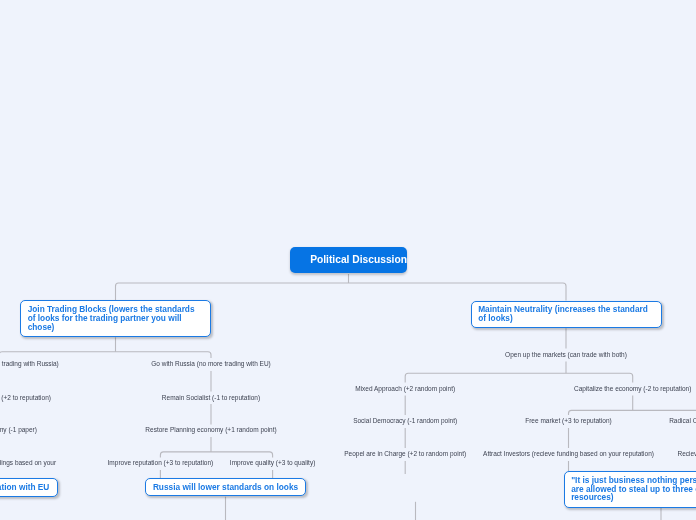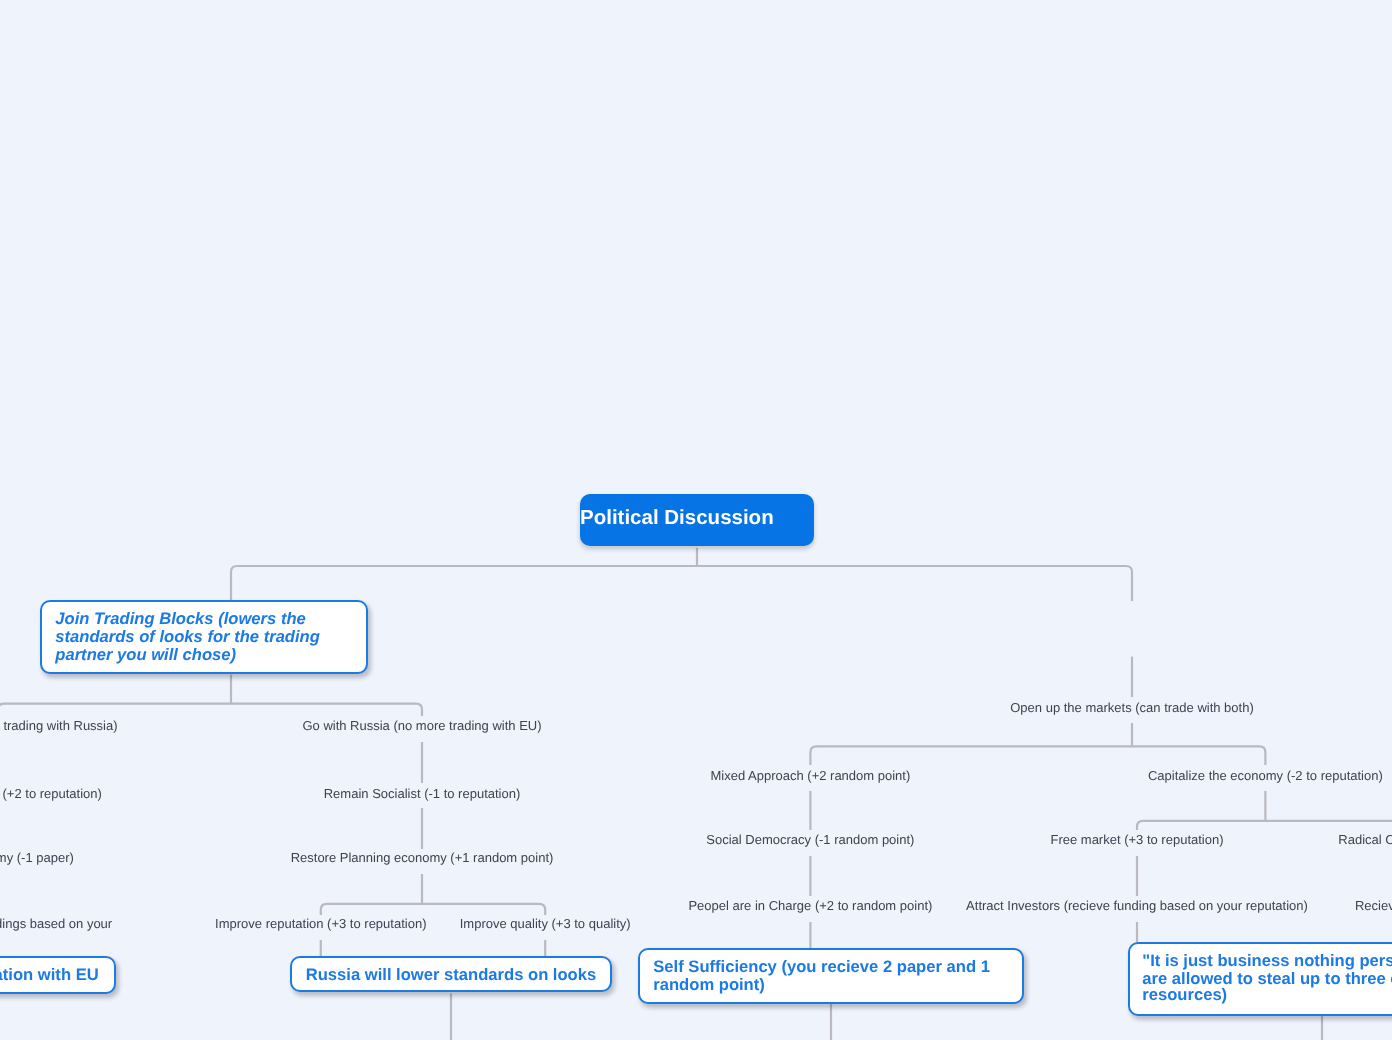--- a/index.html
+++ b/index.html
@@ -8,21 +8,21 @@
        font-family:"Liberation Sans",sans-serif;}
   #canvas{position:relative;width:696px;height:520px;overflow:hidden;transform:translateZ(0);}
   #links{position:absolute;left:0;top:0;fill:none;stroke:#b9b9bf;stroke-width:1.1;}
   .lbl{position:absolute;font-size:6.5px;color:#3d4251;white-space:nowrap;line-height:8.8px;
        transform:translateX(-50%);}
   .node{position:absolute;box-sizing:border-box;background:#fff;border:1.5px solid #1b7ae4;
         border-radius:5px;color:#1b7ae4;font-weight:bold;font-size:8.3px;line-height:8.8px;
         padding:3.8px 6.65px;box-shadow:1.2px 1.6px 2.2px rgba(0,0,0,0.22);}
   .node.ctr{text-align:center;}
   #root{position:absolute;box-sizing:border-box;background:#0674e4;border-radius:5px;color:#fff;
-        font-weight:bold;font-size:10.25px;text-align:left;box-shadow:0 1.5px 2.5px rgba(0,0,0,0.2);}
+        font-weight:bold;font-size:10.25px;text-align:right;box-shadow:0 1.5px 2.5px rgba(0,0,0,0.2);}
 </style>
 </head>
 <body>
 
 <div id="canvas">
 <svg id="links" width="696" height="520" viewBox="0 0 696 520">
       <path d="M348.5 274 L348.5 283"></path>
       <path d="M115.5 300.5 L115.5 286.0 Q115.5 283 118.5 283 L563.0 283 Q566 283 566 286.0 L566 300.5"></path>
       <path d="M115.5 337.3 L115.5 351.8"></path>
       <path d="M-1.0 358 L-1.0 354.8 Q-1.0 351.8 2.0 351.8 L208.0 351.8 Q211.0 351.8 211.0 354.8 L211.0 358"></path>
@@ -44,37 +44,37 @@
       <path d="M405.2 428 L405.2 448"></path>
       <path d="M405.2 461 L405.2 474"></path>
       <path d="M415.5 501.8 L415.5 520"></path>
       <path d="M632.7 395.5 L632.7 410.4"></path>
       <path d="M568.5 415 L568.5 413.4 Q568.5 410.4 571.5 410.4 L718.0 410.4 Q721.0 410.4 721.0 413.4 L721.0 415"></path>
       <path d="M568.5 428 L568.5 448"></path>
       <path d="M568.5 461 L568.5 471"></path>
       <path d="M721.0 428 L721.0 448"></path>
       <path d="M661 507.6 L661 520"></path>
     </svg>
-<div class="node" style="left:20px;top:300.3px;width:164px;height:37px;font-style:italic;"><span>Join Trading Blocks (lowers the standards of looks for the trading partner you will chose)</span></div>
+<div class="node" style="left:20px;top:300.3px;width:191px;height:37px;"><span>Join Trading Blocks (lowers the standards of looks for the trading partner you will chose)</span></div>
+<div class="node" style="left:470.5px;top:300.5px;width:191px;height:27.8px;"><span>Maintain Neutrality (increases the standard of looks)</span></div>
 <div class="lbl" style="left:211.0px;top:360.1px;"><span>Go with Russia (no more trading with EU)</span></div>
 <div class="lbl" style="left:211.0px;top:393.5px;"><span>Remain Socialist (-1 to reputation)</span></div>
 <div class="lbl" style="left:211.0px;top:426.20000000000005px;"><span>Restore Planning economy (+1 random point)</span></div>
 <div class="lbl" style="left:160.4px;top:459.1px;"><span>Improve reputation (+3 to reputation)</span></div>
 <div class="lbl" style="left:272.6px;top:459.1px;"><span>Improve quality (+3 to quality)</span></div>
 <div class="node ctr" style="left:145px;top:478px;width:161px;height:18px;"><span>Russia will lower standards on looks</span></div>
 <div class="lbl" style="left:-1.0px;top:360.1px;"><span>Go with EU (no more trading with Russia)</span></div>
 <div class="lbl" style="left:-1.0px;top:393.5px;"><span>Become Capitalist (+2 to reputation)</span></div>
 <div class="lbl" style="left:-1.0px;top:426.20000000000005px;"><span>Mixed economy (-1 paper)</span></div>
 <div class="lbl" style="left:-1.0px;top:459.1px;"><span>EU Aid (recieve fundings based on your</span></div>
 <div class="node ctr" style="left:-62.5px;top:478px;width:120.0px;height:18.7px;"><span>Closer integration with EU</span></div>
 <div class="lbl" style="left:566px;top:350.6px;"><span>Open up the markets (can trade with both)</span></div>
 <div class="lbl" style="left:405.2px;top:384.8px;"><span>Mixed Approach (+2 random point)</span></div>
 <div class="lbl" style="left:632.7px;top:384.8px;"><span>Capitalize the economy (-2 to reputation)</span></div>
 <div class="lbl" style="left:405.2px;top:416.90000000000003px;"><span>Social Democracy (-1 random point)</span></div>
 <div class="lbl" style="left:405.2px;top:450.1px;"><span>Peopel are in Charge (+2 to random point)</span></div>
-<div class="node" style="left:319px;top:474px;width:193px;height:27.8px;"><span>Self Sufficiency (you recieve 2 paper and 1 random point)</span></div>
 <div class="lbl" style="left:568.5px;top:416.90000000000003px;"><span>Free market (+3 to reputation)</span></div>
 <div class="lbl" style="left:721.0px;top:416.90000000000003px;"><span>Radical Capitalism (-3 to reputation)</span></div>
 <div class="lbl" style="left:568.5px;top:450.1px;"><span>Attract Investors (recieve funding based on your reputation)</span></div>
 <div class="lbl" style="left:721.0px;top:450.1px;"><span>Recieve 2 paper (-1 to quality)</span></div>
 <div class="node" style="left:563.5px;top:471px;width:195px;height:36.6px;"><span>"It is just business nothing personal" (you are allowed to steal up to three of the resources)</span></div>
 <div id="root" style="left:290px;top:246.9px;width:117px;height:26.6px;line-height:26.6px;"><span>Political Discussion</span></div>
 </div>
 
 </body></html>

